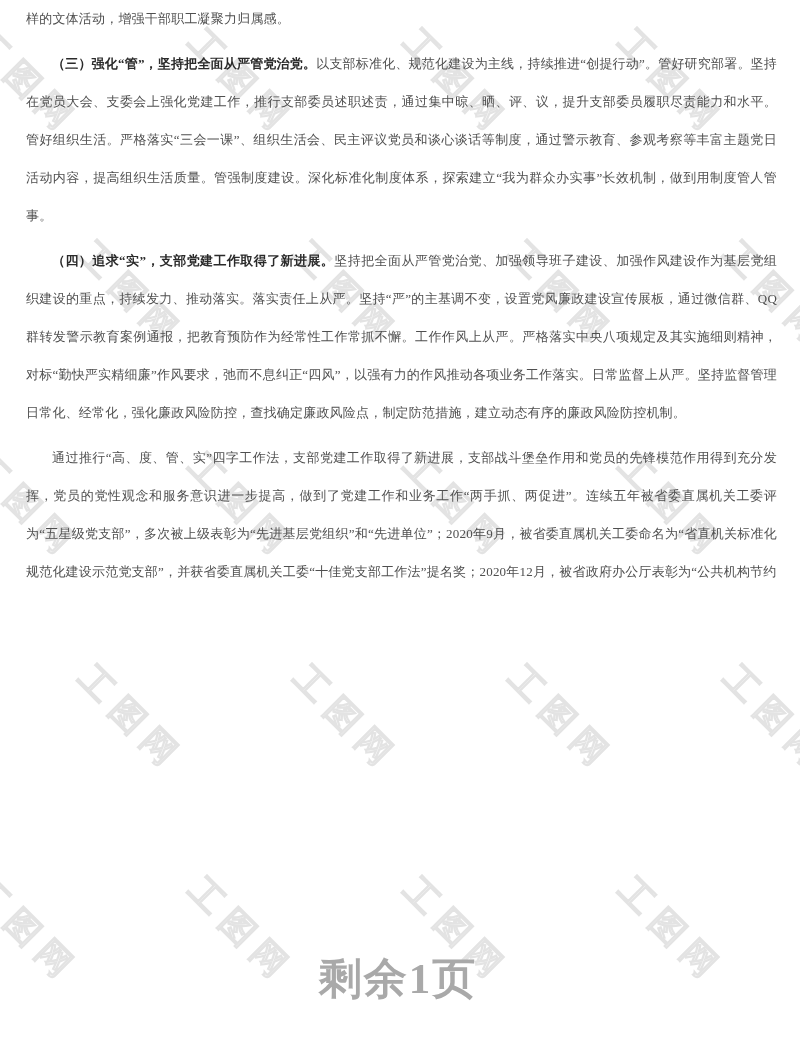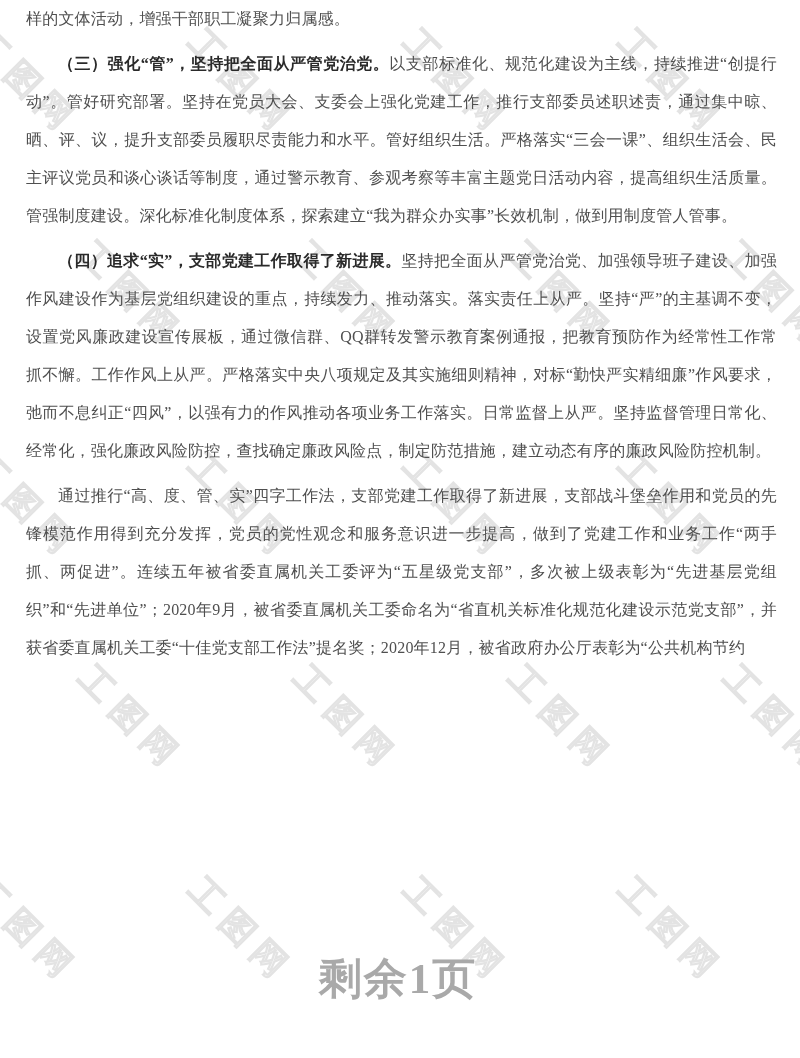--- a/index.html
+++ b/index.html
@@ -22,21 +22,21 @@
     color:#ececec;
   }
   @supports (-webkit-text-stroke:1px #000) {
     .wm { color:transparent; -webkit-text-stroke:1.1px #e3e3e3; }
   }
   
   .doc {
     position:absolute;
     top:0; left:26px; right:23px;
     z-index:1;
-    font-size:16px;
+    font-size:13px;
     line-height:38px;
     color:#4f4f4f;
     text-align:justify;
     letter-spacing:0.2px;
   }
   .para { margin:0 0 7px 0; }
   .para.indent { text-indent:2em; }
   .lead { font-weight:bold; color:#2a2a2a; }
   .para.heading { font-weight:bold; color:#2a2a2a; }
   

